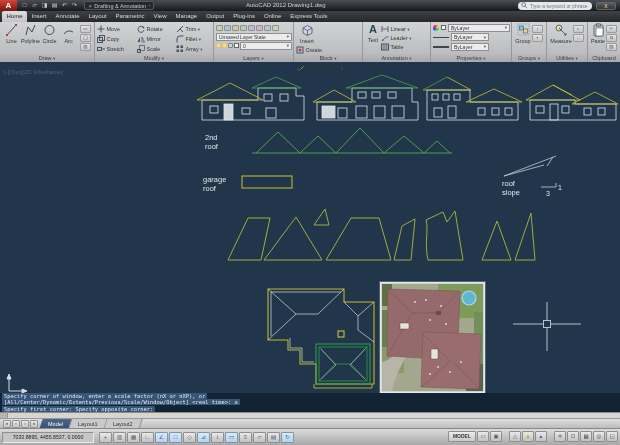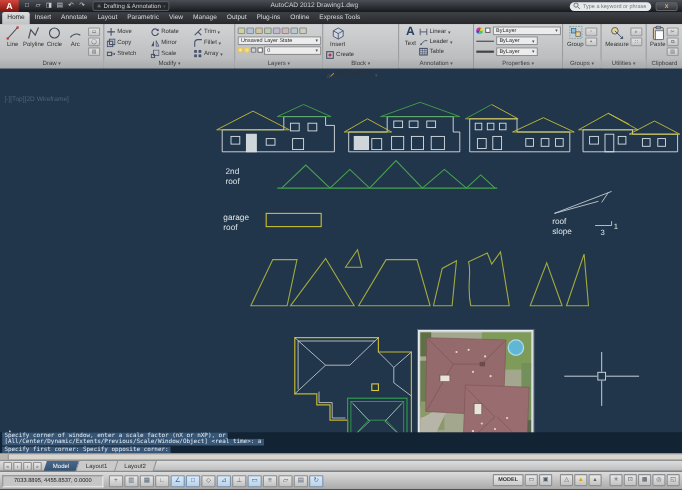--- a/index.html
+++ b/index.html
@@ -45,21 +45,21 @@
   .lock{width:5px;height:5px;background:#cfd3d8;border:1px solid #7c8086;border-radius:1px}
   .cwheel{width:6px;height:6px;border-radius:50%;background:conic-gradient(#e33,#ee3,#3c3,#3cc,#33c,#c3c,#e33)}
   .lineS{width:16px;height:1px;background:#444}
   .lineT{width:16px;height:2.5px;background:#444}
   .prow{display:flex;align-items:center;gap:2px;height:9.5px}
   .colrows{float:left;display:flex;flex-direction:column;justify-content:flex-start;gap:1px;padding-top:2px}
   .crow{display:flex;align-items:center;gap:1.5px;font-size:5.5px;color:#333;white-space:nowrap;height:8px}
   .bigA{font-size:11px;font-weight:bold;color:#26435f;line-height:13px}
 
   
-  .canvas{position:absolute;top:80px;left:0;width:556px;height:331px;background:#21364a}
+  .canvas{position:absolute;top:62px;left:0;width:556px;height:331px;background:#21364a}
 
   
   .cmd{position:absolute;top:393px;left:0;right:0;height:19px;background:#122334;font-family:"DejaVu Sans Mono",monospace;font-size:5.4px;color:#e2eaf2;padding-left:2px;overflow:hidden}
   .cmd .cl{height:6.3px;line-height:6.3px;white-space:nowrap}
   .cmd .cl span{background:#375677;padding:0 2px}
   .cmdin{position:absolute;top:412px;height:6px;left:0;right:0;background:#d8d5ce;border-top:1px solid #8a8d90}
   .cmdin .grip{position:absolute;left:0;top:0;width:8px;height:5px;background:#b9b6af;border-right:1px solid #979591}
 
   
   .ltabs{position:absolute;top:418px;height:10px;left:0;right:0;background:linear-gradient(#dedede,#bdbdbd);display:flex;align-items:center;border-top:1px solid #999}

